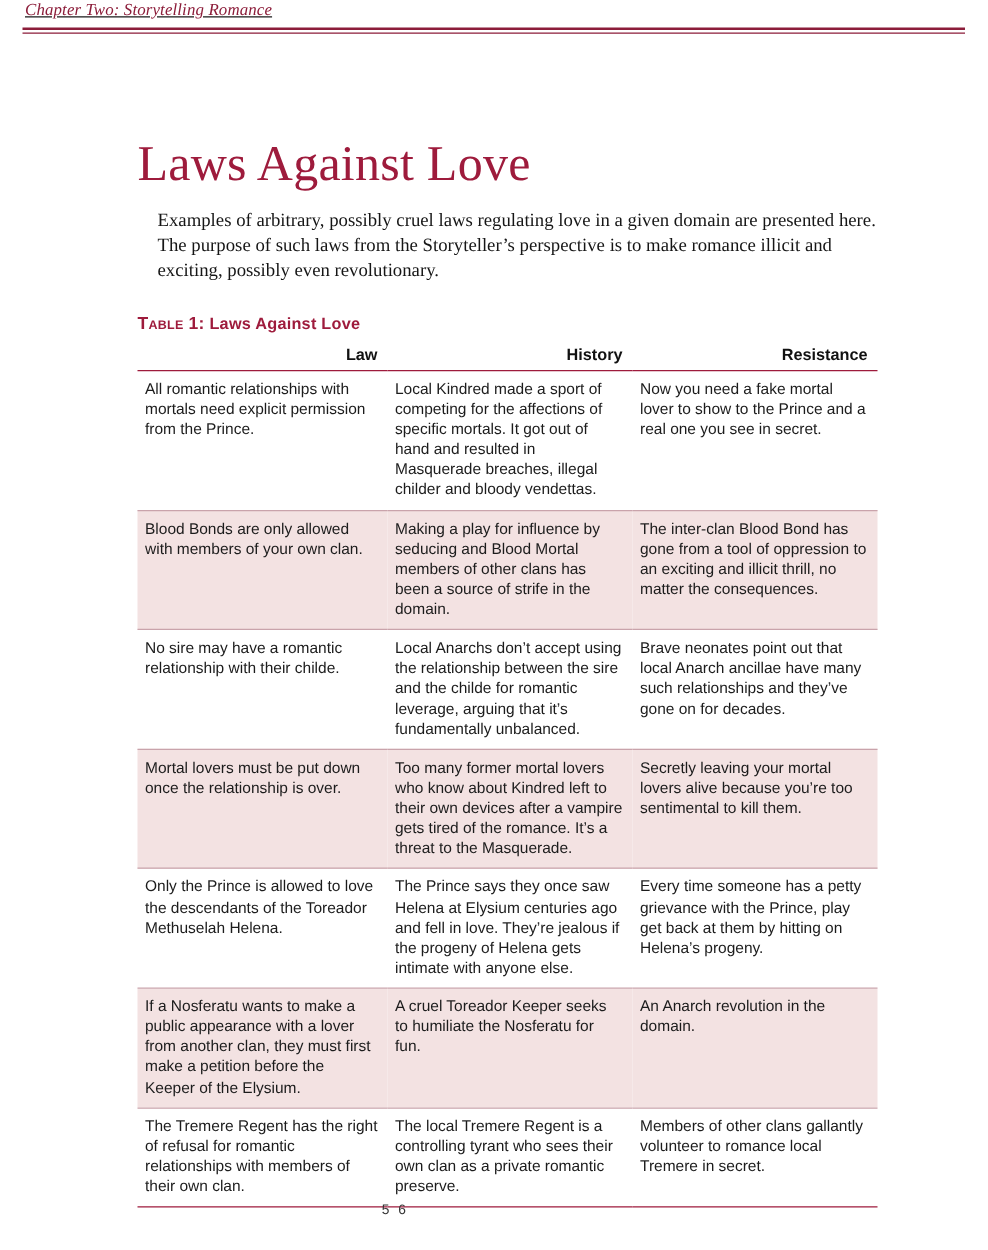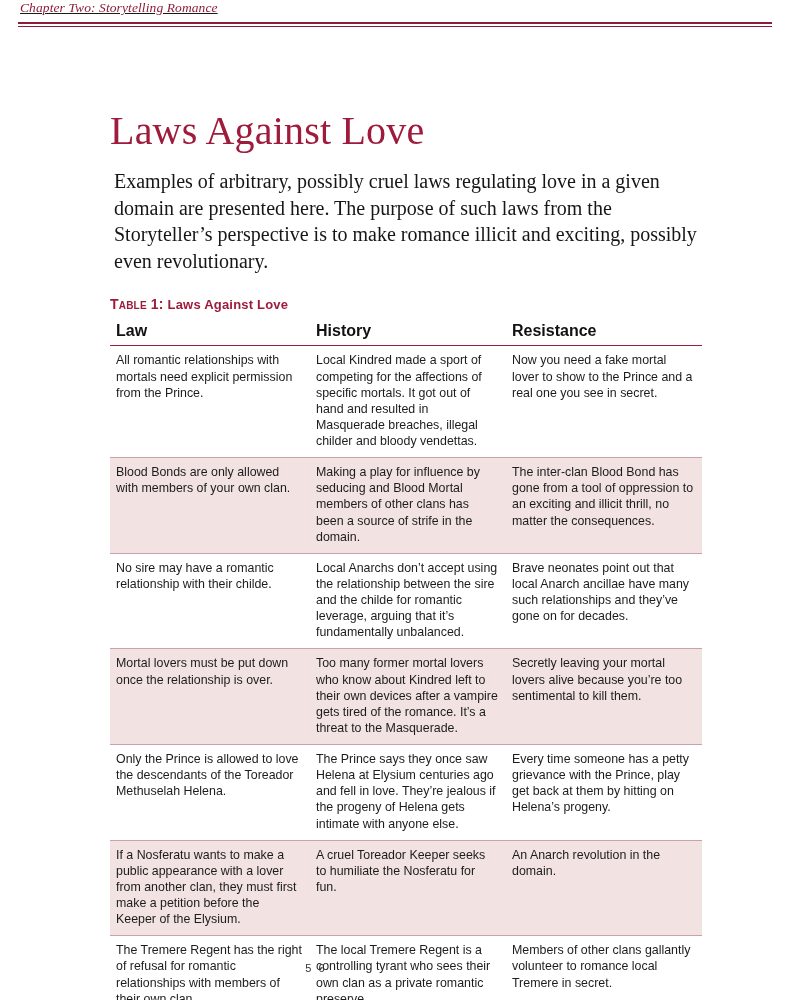--- a/index.html
+++ b/index.html
@@ -60,23 +60,23 @@
   h1.title {
     font-family: "Liberation Serif", serif;
     font-weight: normal;
     color: #9e1b3c;
     font-size: 40px;
     line-height: 1.05;
     margin: 0 0 16px 0;
     letter-spacing: 0.2px;
   }
   p.intro {
-    font-size: 20px;
+    font-size: 15px;
     line-height: 1.33;
-    margin: 0 0 22px 4px;
+    margin: 0 0 22px 16px;
     color: #161616;
     text-align: left;
   }
   .table-caption {
     margin: 0 0 10px 0;
     font-size: 13px;
     color: #9e1b3c;
     font-family: "Liberation Sans", sans-serif;
     font-weight: bold;
     letter-spacing: 0.2px;
@@ -89,22 +89,22 @@
     font-weight: bold;
   }
 
   table.laws {
     border-collapse: collapse;
     width: 592px;
     table-layout: fixed;
     font-family: "Liberation Sans", sans-serif;
   }
   table.laws th {
-    text-align: left;
-    font-size: 16px;
+    text-align: right;
+    font-size: 13px;
     font-weight: bold;
     color: #111111;
     padding: 0 8px 5px 6px;
     border-bottom: 1.4px solid #9e1b3c;
     vertical-align: bottom;
     font-family: "Liberation Sans", sans-serif;
   }
   table.laws td {
     font-size: 12.4px;
     line-height: 1.30;

